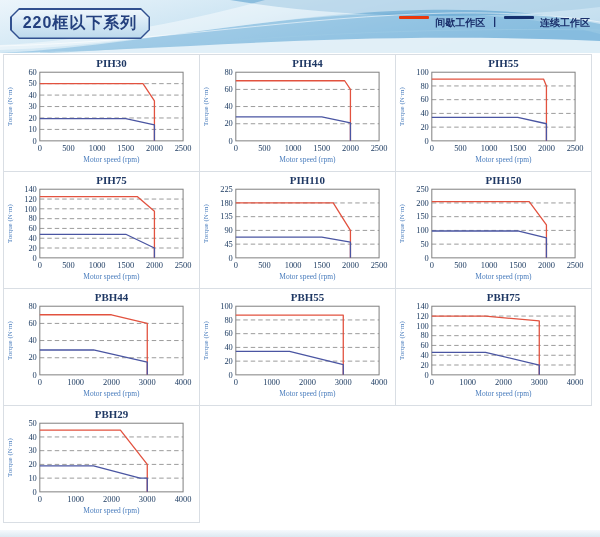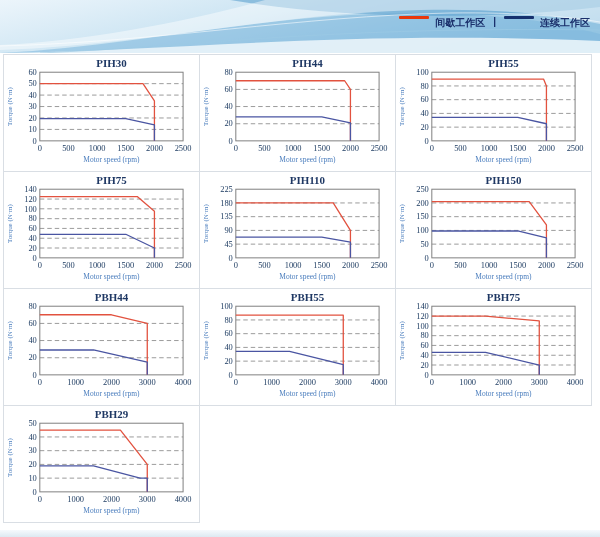--- a/index.html
+++ b/index.html
@@ -56,20 +56,25 @@
         </linearGradient>
       </defs>
       <rect width="600" height="53" fill="url(#bnr)"></rect>
       <path d="M0,53 C120,47 230,22 350,15 C460,9 545,18 600,34 L600,53 Z" fill="#7cb7dc" opacity="0.55"></path>
       <path d="M230,0 C330,17 470,22 600,7 L600,0 Z" fill="#5ea2cf" opacity="0.6"></path>
       <path d="M0,50 C150,45 280,13 420,10 C505,8 562,16 600,24 L600,0 L265,0 C185,22 85,41 0,45 Z" fill="#ffffff" opacity="0.45"></path>
       <path d="M0,53 C180,51 340,30 600,41 L600,53 Z" fill="#eaf4fa" opacity="0.9"></path>
       <path d="M0,46 C160,42 300,16 450,13 C520,12 570,17 600,22" fill="none" stroke="#ffffff" stroke-width="0.8" opacity="0.7"></path>
       <path d="M40,53 C200,46 330,26 600,30" fill="none" stroke="#9cc9e4" stroke-width="0.8" opacity="0.8"></path>
     </svg>
+    <div class="title-box">
+      <div class="title-box-inner">
+        <span class="title-text">220框以下系列</span>
+      </div>
+    </div>
     <div class="legend">
       <span class="swatch" style="background-color: rgb(232, 56, 13);"></span>
       <span class="legend-label">间歇工作区</span>
       <span class="legend-sep">|</span>
       <span class="swatch" style="background-color: rgb(22, 49, 110);"></span>
       <span class="legend-label">连续工作区</span>
     </div>
   </div>
 
   <div class="grid">

